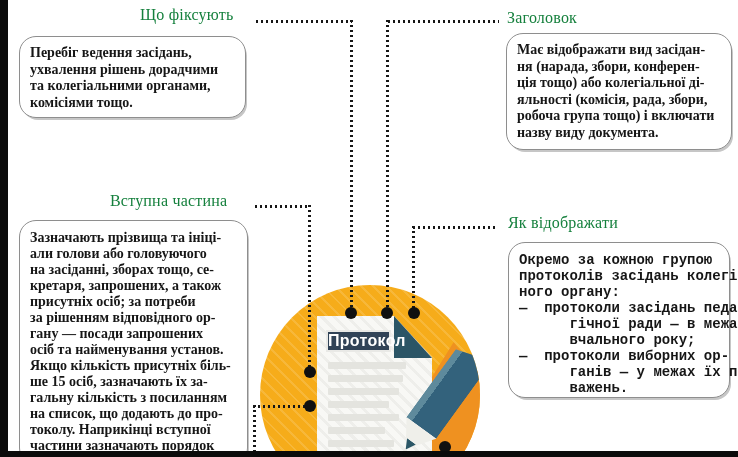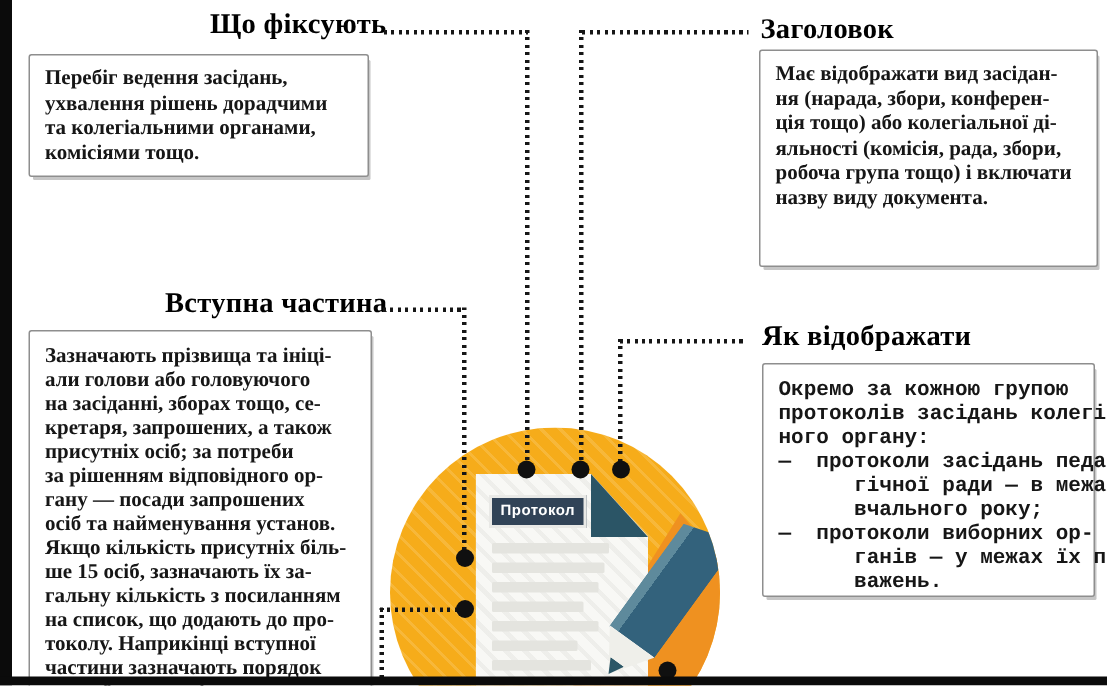--- a/index.html
+++ b/index.html
@@ -6,26 +6,26 @@
   body{
     width:738px;height:457px;position:relative;overflow:hidden;
     background:#ffffff;font-family:"Liberation Serif", serif;
   }
   
   .strip-left{position:absolute;left:0;top:0;width:8px;height:457px;background:#0b0b0b;z-index:60;}
   .strip-bottom{position:absolute;left:0;top:451px;width:738px;height:6px;background:#0b0b0b;z-index:60;}
 
   
   .callout-title{
-    position:absolute;font-weight:700;font-size:19px;color:#000000;
+    position:absolute;font-weight:400;font-size:16px;color:#15803d;
     white-space:nowrap;z-index:30;letter-spacing:.2px;
   }
   
   .callout-box{
-    position:absolute;background:#fff;border:1.5px solid #8e8e8e;border-radius:2px;
+    position:absolute;background:#fff;border:1.5px solid #8e8e8e;border-radius:17px;
     box-shadow:2px 3px 0 -1px #c6c6c6;z-index:20;box-sizing:border-box;
   }
   .callout-text{
     position:absolute;left:10px;top:8px;right:6px;
     font-weight:700;font-size:14px;line-height:16.5px;color:#161616;
     white-space:pre;
   }
   .box-intro .callout-text{line-height:16px;top:9px;}
   .box-numbering .callout-text{line-height:16px;top:9px;font-family:Liberation Mono, monospace;}
 
@@ -56,21 +56,21 @@
       #f8f8f5;
     clip-path:polygon(0 0,67% 0,100% 22%,100% 100%,0 100%);
   }
   .fold{
     position:absolute;left:134px;top:31px;width:38px;height:42px;background:#2b5566;
     clip-path:polygon(0 0,100% 100%,0 100%);
   }
   .doc-label{
     position:absolute;left:66px;top:45px;width:65px;height:22px;background:#314357;
     border:2px solid #e9e9e6;box-sizing:border-box;
-    color:#fff;font-family:"Liberation Sans",sans-serif;font-weight:700;font-size:10px;
+    color:#fff;font-family:"Liberation Sans",sans-serif;font-weight:700;font-size:16px;
     text-align:center;line-height:17px;letter-spacing:.3px;
   }
   .doc-line{position:absolute;left:68px;height:7px;background:#e4e4df;border-radius:1px;}
   .pencil{
     position:absolute;left:126px;top:42px;width:37px;height:124px;
     transform:rotate(36deg);transform-origin:50% 100%;
   }
   .pencil-body{
     position:absolute;left:0;top:0;width:100%;height:96px;
     background:linear-gradient(90deg,#5e8a9c 0 7px,#33627c 7px);
@@ -96,21 +96,21 @@
 <div class="callout-title" style="left:110px;top:192px;text-align:right;">Вступна частина</div>
 <div class="callout-title" style="left:508px;top:214px;">Як відображати</div>
 
 <div class="callout-box" style="left:19px;top:36px;width:227px;height:82px;">
   <div class="callout-text">Перебіг ведення засідань,
 ухвалення рішень дорадчими
 та колегіальними органами,
 комісіями тощо.</div>
 </div>
 
-<div class="callout-box" style="left:506px;top:33px;width:226px;height:145px;">
+<div class="callout-box" style="left:506px;top:33px;width:226px;height:117px;">
   <div class="callout-text">Має відображати вид засідан-
 ня (нарада, збори, конферен-
 ція тощо) або колегіальної ді-
 яльності (комісія, рада, збори,
 робоча група тощо) і включати
 назву виду документа.</div>
 </div>
 
 <div class="callout-box box-intro" style="left:19px;top:220px;width:229px;height:245px;">
   <div class="callout-text">Зазначають прізвища та ініці-

